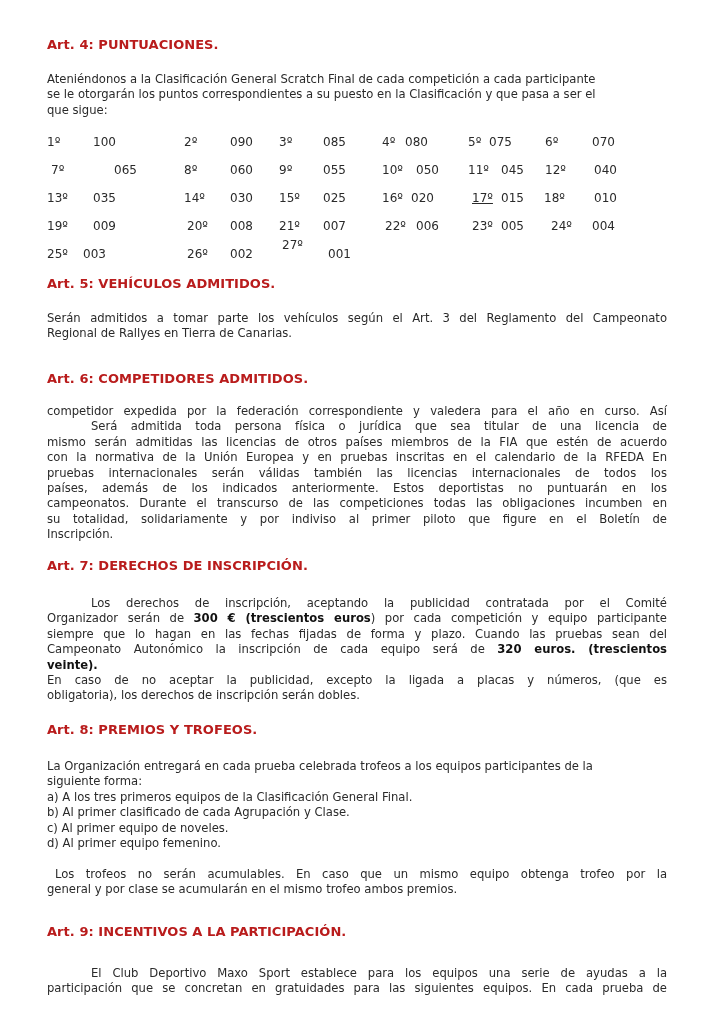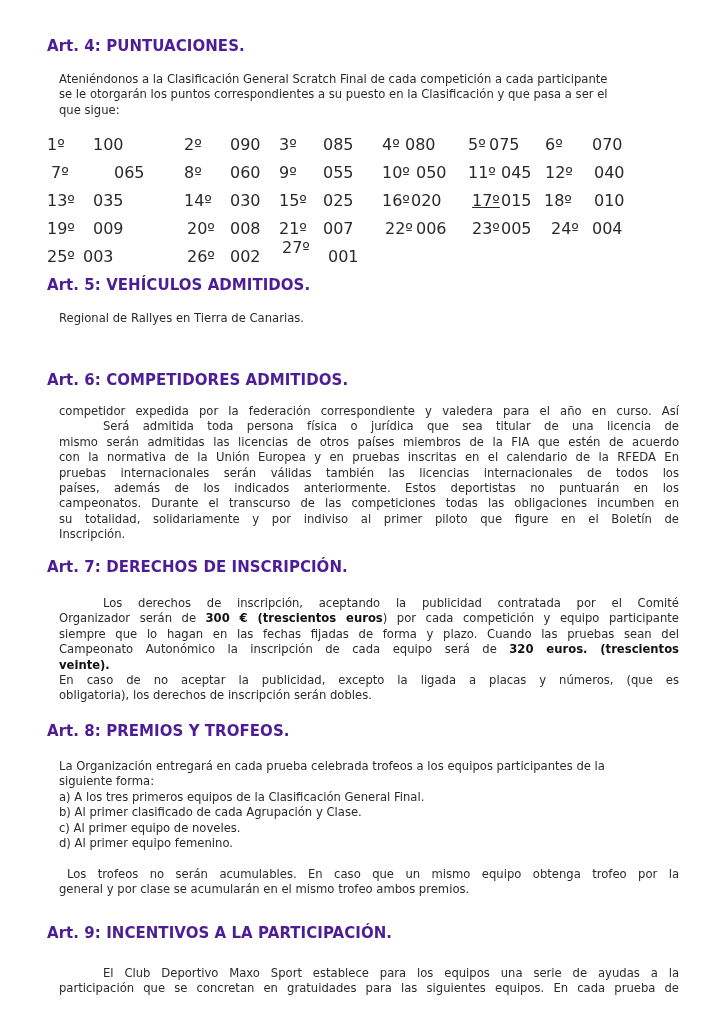--- a/index.html
+++ b/index.html
@@ -2,34 +2,33 @@
 <html><head>
 <meta charset="utf-8">
 <style>
   html, body { margin: 0; padding: 0; background: #ffffff; }
   body {
     width: 719px; height: 1024px; overflow: hidden; position: relative;
     font-family: "DejaVu Sans", sans-serif; color: #1c1c1c;
   }
   .page { position: absolute; left: 47px; top: 0; width: 624px; }
   .heading {
-    position: absolute; left: 0; font-weight: bold; font-size: 15px;
-    color: #4c1d95; letter-spacing: 0.05px; white-space: nowrap;
+    position: absolute; left: 0; font-weight: bold; font-size: 13px;
+    color: #b91c1c; letter-spacing: 0.05px; white-space: nowrap;
   }
   .para {
     position: absolute; left: 0; width: 620px; font-size: 11.6px; line-height: 15.4px;
     color: #2a2a2a;
-    margin-left: 12px;
   }
   .line { display: block; }
   .jline { display: block; text-align: justify; text-align-last: justify; }
   .lastline { display: block; text-align: left; }
   b { color: #111; }
   .pts { position: absolute; left: 0; top: 0; width: 640px; height: 140px; }
-  .pc { position: absolute; font-size: 16px; color: #2a2a2a; white-space: nowrap; }
+  .pc { position: absolute; font-size: 12px; color: #2a2a2a; white-space: nowrap; }
 </style>
 </head>
 <body>
 
 <div class="page">
 
   <div class="heading" style="top:37px">Art. 4: PUNTUACIONES.</div>
   <div class="para" style="top:72px">
     <span class="line">Ateniéndonos a la Clasificación General Scratch Final de cada competición a cada participante</span>
     <span class="line">se le otorgarán los puntos correspondientes a su puesto en la Clasificación y que pasa a ser el</span>
@@ -88,20 +87,21 @@
       <span class="pc" style="left: 0px; top: 112px;">25º</span>
       <span class="pc" style="left: 36px; top: 112px;">003</span>
       <span class="pc" style="left: 140px; top: 112px;">26º</span>
       <span class="pc" style="left: 183px; top: 112px;">002</span>
       <span class="pc" style="left: 235px; top: 103px;">27º</span>
       <span class="pc" style="left: 281px; top: 112px;">001</span>
     </div>
 
   <div class="heading" style="top:276px">Art. 5: VEHÍCULOS ADMITIDOS.</div>
   <div class="para" style="top:311px">
+    <span class="jline">Serán admitidos a tomar parte los vehículos según el Art. 3 del Reglamento del Campeonato</span>
     <span class="lastline">Regional de Rallyes en Tierra de Canarias.</span>
   </div>
 
   <div class="heading" style="top:371px">Art. 6: COMPETIDORES ADMITIDOS.</div>
   <div class="para" style="top:404px">
     <span class="jline">competidor expedida por la federación correspondiente y valedera para el año en curso. Así</span>
     <span class="jline" style="padding-left:44px">Será admitida toda persona física o jurídica que sea titular de una licencia de</span>
     <span class="jline">mismo serán admitidas las licencias de otros países miembros de la FIA que estén de acuerdo</span>
     <span class="jline">con la normativa de la Unión Europea  y en pruebas inscritas en el calendario de la RFEDA En</span>
     <span class="jline">pruebas internacionales serán válidas también las licencias internacionales de todos los</span>

